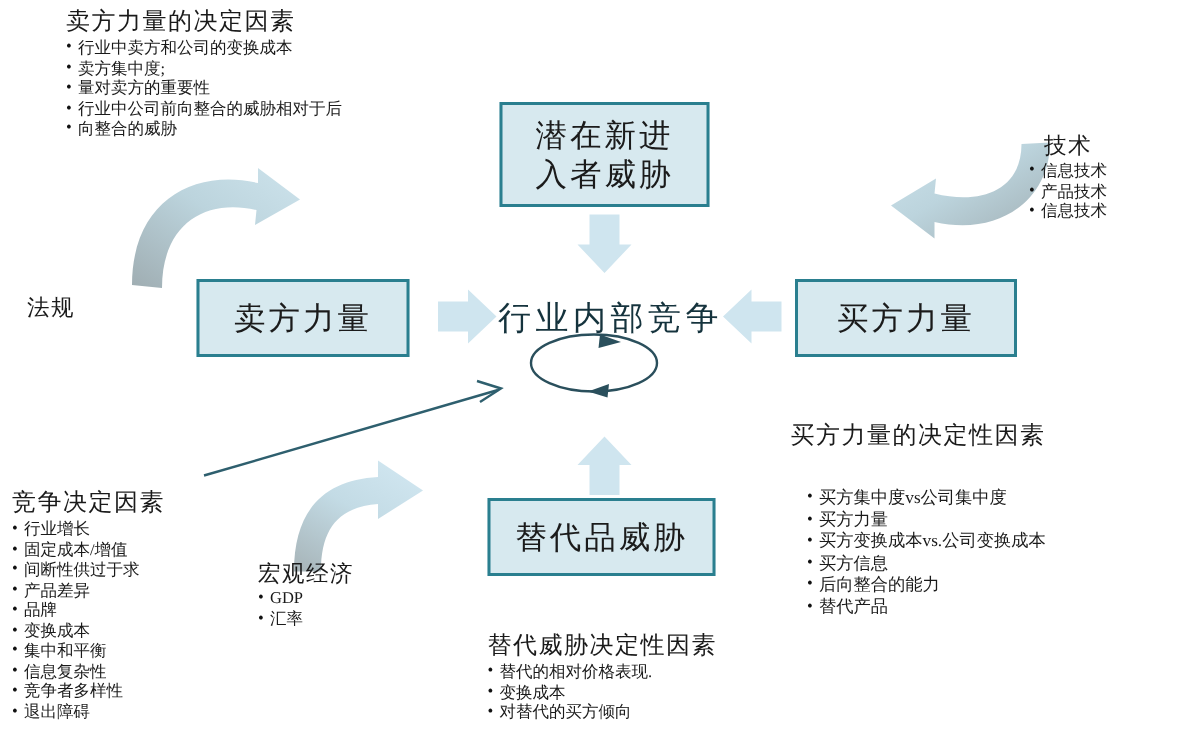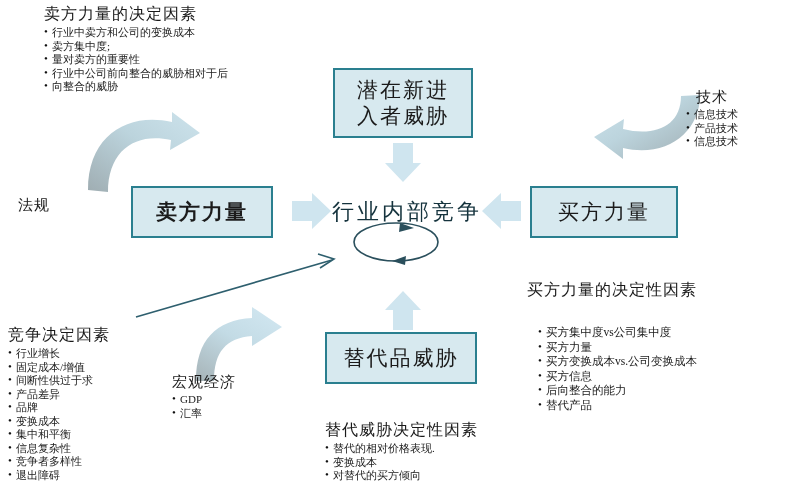--- a/index.html
+++ b/index.html
@@ -159,21 +159,21 @@
     </g>
   </svg>
 
   <div class="force-box" style="left:333px; top:68px; width:140px; height:70px;">
     <div>
       <span>潜在新进</span>
       <span>入者威胁</span>
     </div>
   </div>
 
-  <div class="force-box" style="left:131px; top:186px; width:142px; height:52px;font-weight:bold;">
+  <div class="force-box" style="left:131px; top:186px; width:142px; height:52px;">
     <span>卖方力量</span>
   </div>
 
   <div class="force-box" style="left:530px; top:186px; width:148px; height:52px;">
     <span>买方力量</span>
   </div>
 
   <div class="force-box" style="left:325px; top:332px; width:152px; height:52px;">
     <span>替代品威胁</span>
   </div>

